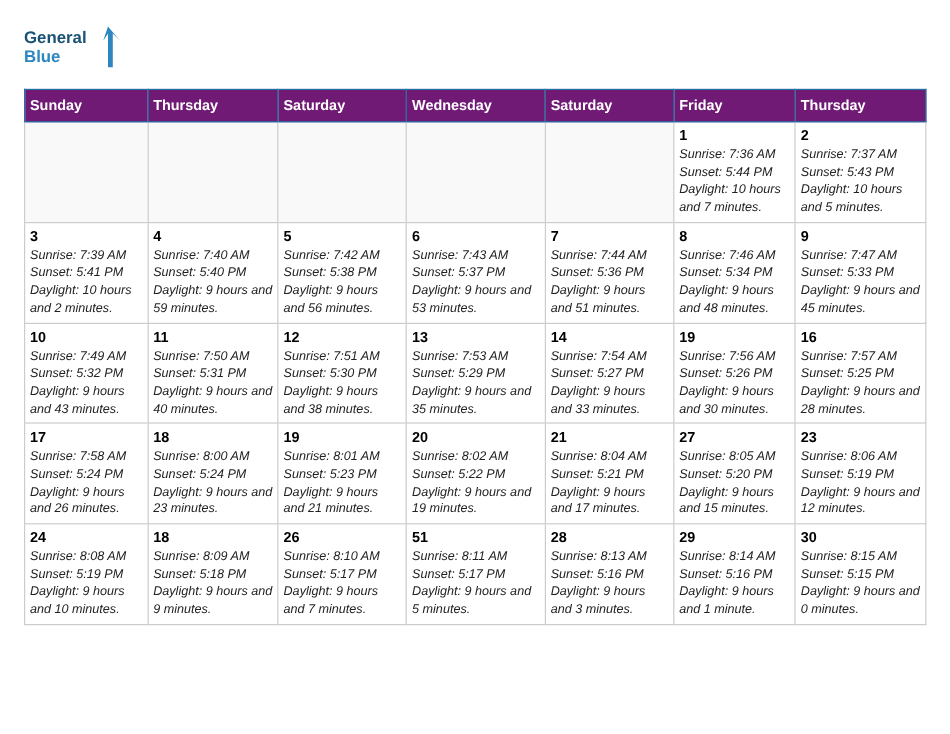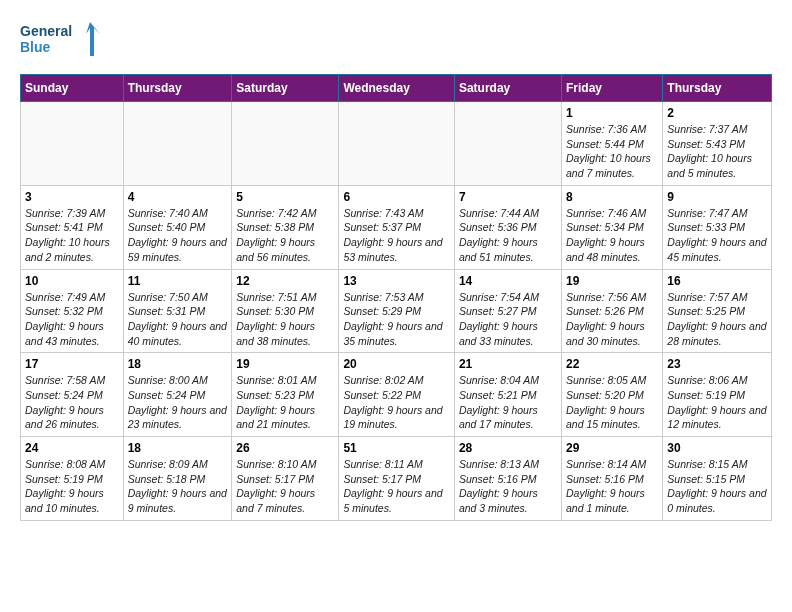--- a/index.html
+++ b/index.html
@@ -191,21 +191,21 @@
         </td>
         <td>
           <div class="day-number">20</div>
           <div class="day-info">Sunrise: 8:02 AM<br>Sunset: 5:22 PM<br>Daylight: 9 hours and 19 minutes.</div>
         </td>
         <td>
           <div class="day-number">21</div>
           <div class="day-info">Sunrise: 8:04 AM<br>Sunset: 5:21 PM<br>Daylight: 9 hours and 17 minutes.</div>
         </td>
         <td>
-          <div class="day-number">22</div>
+          <div class="day-number">27</div>
           <div class="day-info">Sunrise: 8:05 AM<br>Sunset: 5:20 PM<br>Daylight: 9 hours and 15 minutes.</div>
         </td>
         <td>
           <div class="day-number">23</div>
           <div class="day-info">Sunrise: 8:06 AM<br>Sunset: 5:19 PM<br>Daylight: 9 hours and 12 minutes.</div>
         </td>
       </tr>
       <tr>
         <td>
           <div class="day-number">24</div>

